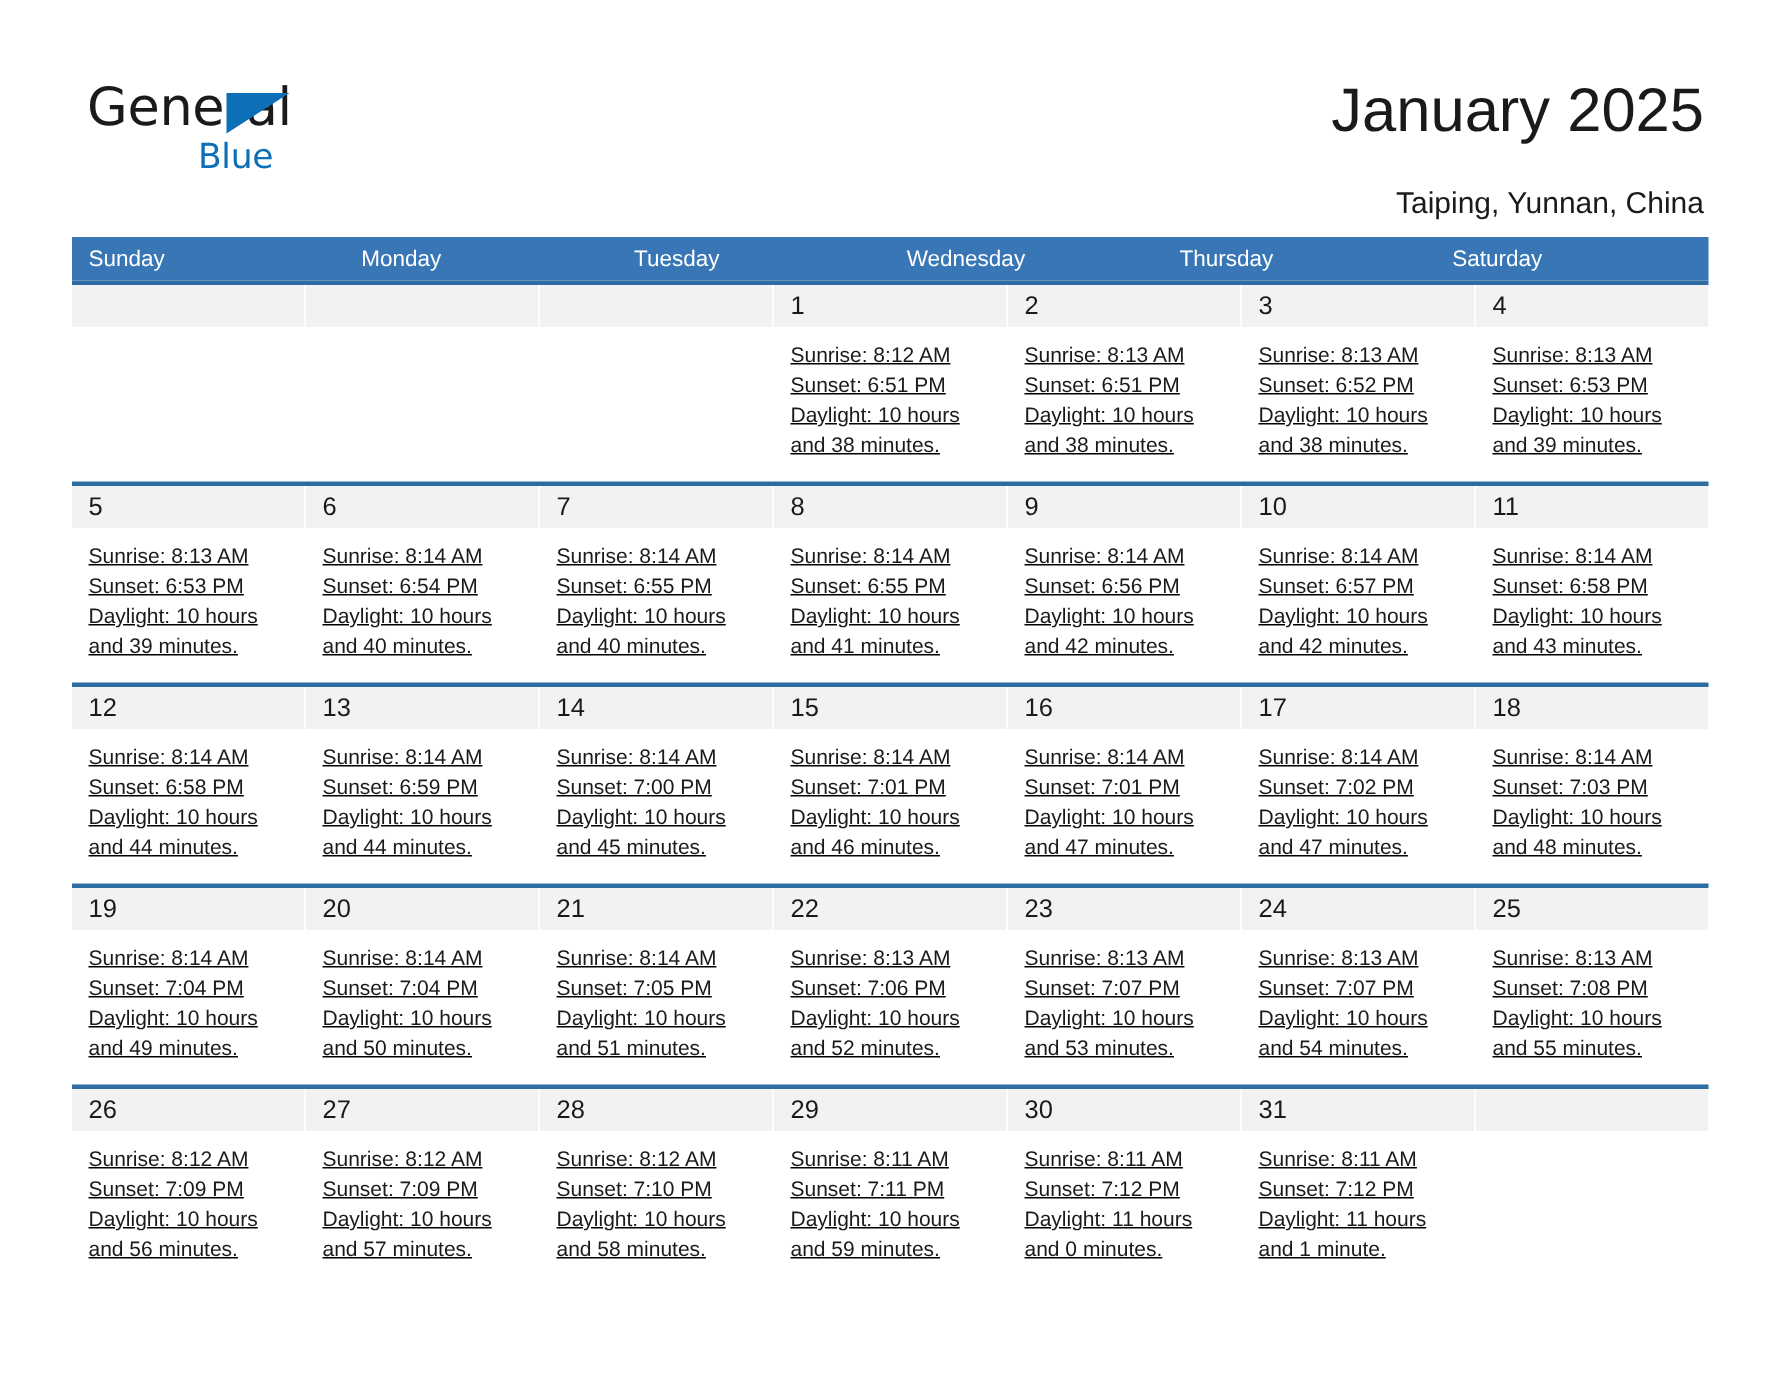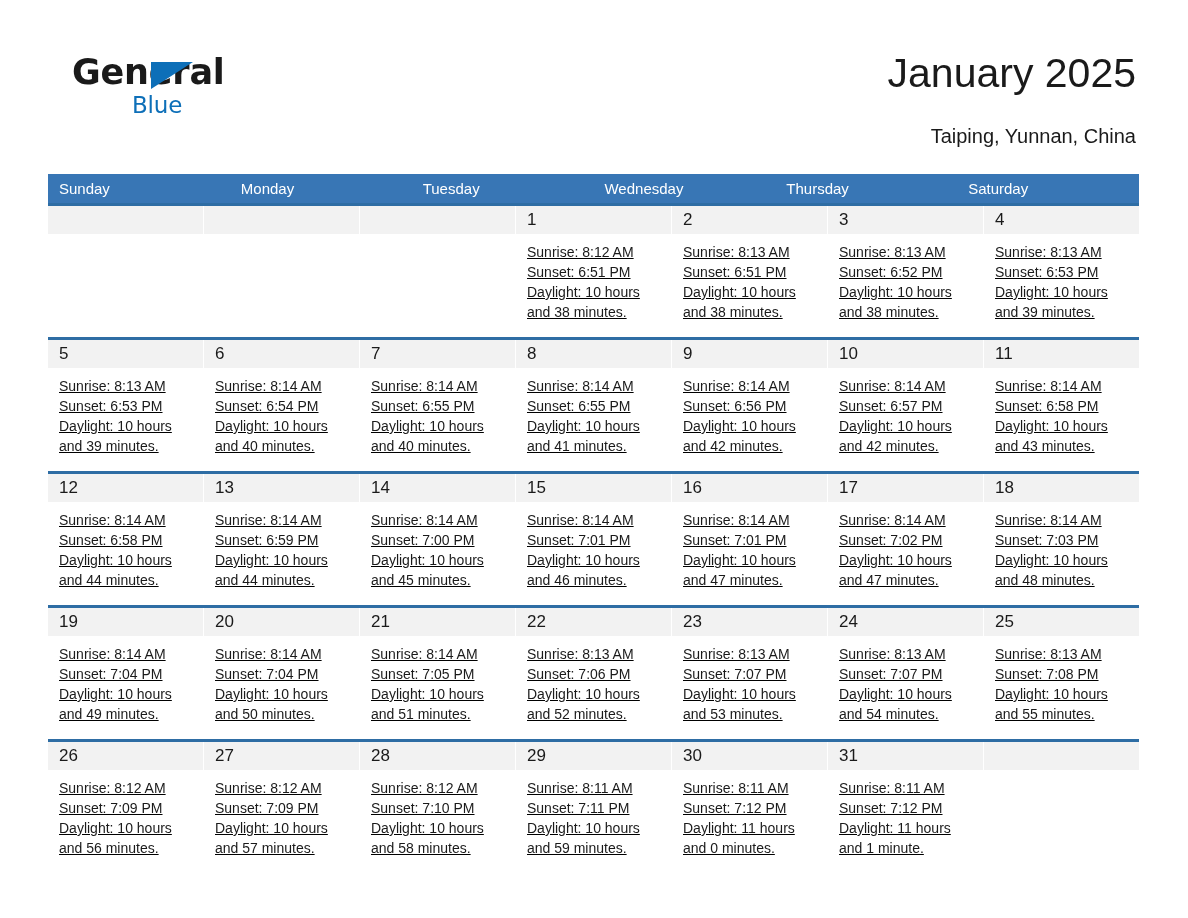--- a/index.html
+++ b/index.html
@@ -33,27 +33,27 @@
 
   .logo {
     position: absolute;
     left: 58px;
     top: 52px;
     width: 300px;
     height: 74px;
   }
   .logo-general {
     position: absolute;
-    left: 14px;
+    left: 0;
     top: 0;
     font-size: 35px;
     letter-spacing: -0.2px;
     color: #1a1a1a;
     font-family: "DejaVu Sans", sans-serif;
-    font-weight: 700;
+    font-weight: 400;
     line-height: 40px;
   }
   .logo-blue {
     position: absolute;
     left: 74px;
     top: 33px;
     font-size: 23px;
     letter-spacing: -0.2px;
     color: #0d6fb8;
     font-family: "DejaVu Sans", sans-serif;
@@ -90,21 +90,21 @@
     font-weight: 400;
     color: #1a1a1a;
     line-height: 28px;
     white-space: nowrap;
   }
 
   
   .calendar {
     position: absolute;
     left: 48px;
-    top: 174px;
+    top: 158px;
     width: 1091px;
   }
 
   .weekday-row {
     display: flex;
     background: #3876b5;
     height: 29px;
   }
   .weekday-cell {
     flex: 1 1 0;

